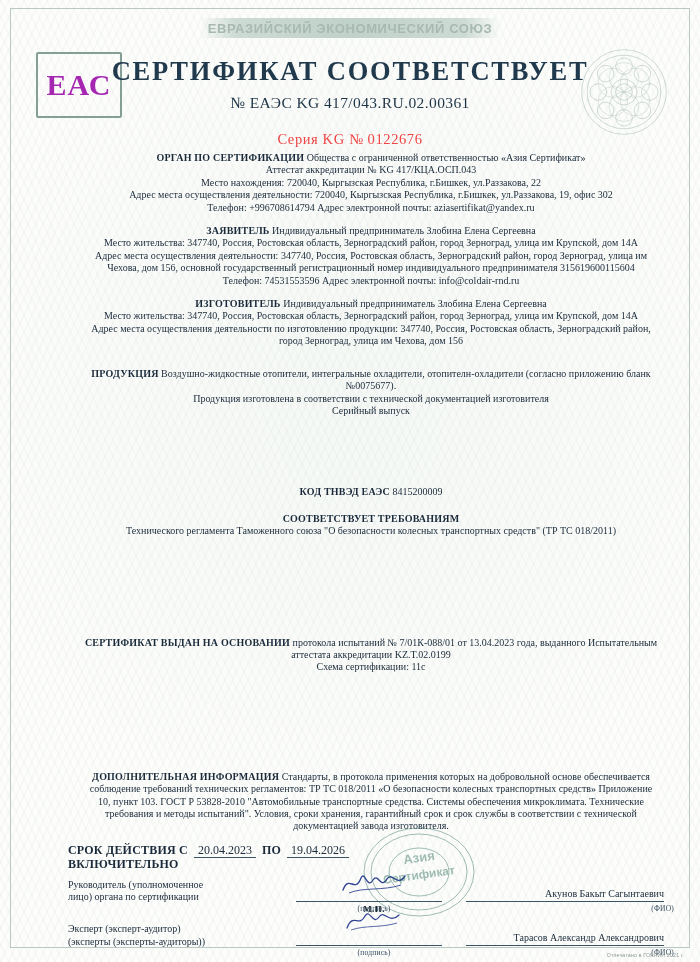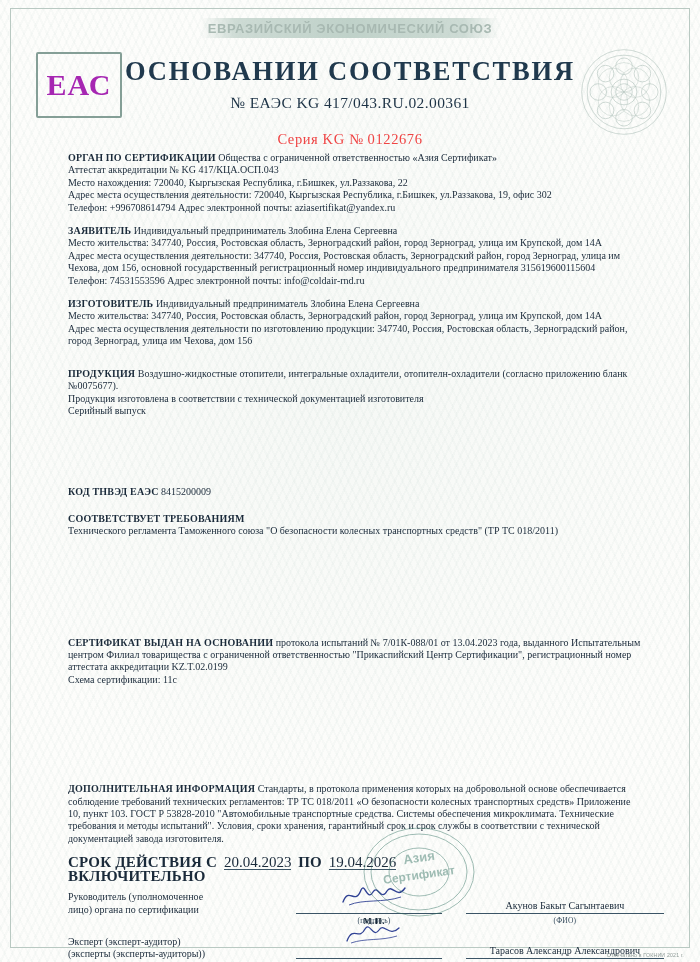--- a/index.html
+++ b/index.html
@@ -106,57 +106,57 @@
     color: #ef4444;
   }
   .body {
     position: absolute;
     left: 68px;
     right: 26px;
     top: 152px;
     font-size: 10px;
     line-height: 12.4px;
   }
-  .block { margin-bottom: 11px; }
+  .block { margin-bottom: 11px; text-align: center; }
   .block p { margin: 0; }
   .lbl {
     font-family: "Liberation Serif", serif;
     font-weight: bold;
     letter-spacing: 0.2px;
   }
   .spacer-1 { height: 58px; }
   .spacer-2 { height: 60px; }
   .spacer-3 { height: 72px; }
   .mt6 { margin-top: 6px; }
 
   
   .validity {
     margin-top: 3px;
-    font-size: 15px;
+    font-size: 12px;
     line-height: 13px;
   }
   .validity .lbl { font-weight: bold; }
   .dateline {
     display: inline-block;
     min-width: 62px;
     text-align: center;
     border-bottom: 1px solid #3b5466;
     margin: 0 3px;
   }
   .sign-table {
     width: 100%;
     margin-top: 8px;
     border-collapse: collapse;
     font-size: 10px;
     line-height: 12.4px;
   }
   .sign-table td { vertical-align: top; padding: 0; }
   .col-role { width: 37%; }
   .col-sign { width: 27%; text-align: center; position: relative; }
-  .col-name { width: 36%; text-align: center; }
+  .col-name { width: 36%; text-align: right; }
   .sign-line {
     display: block;
     border-bottom: 1px solid #3b5466;
     height: 22px;
     margin: 0 14px 1px 4px;
   }
   .sign-cap {
     display: block;
     font-size: 7.5px;
     color: #33495c;
@@ -250,21 +250,21 @@
         <circle cx="50" cy="34" r="16"></circle>
         <circle cx="62" cy="40" r="16"></circle>
         <circle cx="62" cy="60" r="16"></circle>
         <circle cx="50" cy="66" r="16"></circle>
         <circle cx="38" cy="60" r="16"></circle>
         <circle cx="38" cy="40" r="16"></circle>
       </g>
     </g>
   </svg>
 
-  <div class="title">ОСНОВАНИИ СООТВЕТСТВИЯ</div>
+  <div class="title">СЕРТИФИКАТ СООТВЕТСТВУЕТ</div>
   <div class="cert-number">№ ЕАЭС KG 417/043.RU.02.00361</div>
   <div class="series">Серия KG № 0122676</div>
 
   <div class="body">
 
     <div class="block">
       <p><span class="lbl">ОРГАН ПО СЕРТИФИКАЦИИ</span> <span>Общества с ограниченной ответственностью «Азия Сертификат»</span></p>
       <p>Аттестат аккредитации №  KG 417/КЦА.ОСП.043</p>
       <p>Место нахождения: 720040, Кыргызская Республика, г.Бишкек, ул.Раззакова, 22</p>
       <p>Адрес места осуществления деятельности: 720040, Кыргызская Республика, г.Бишкек, ул.Раззакова, 19, офис 302</p>
@@ -301,21 +301,20 @@
 
     <div class="block" style="margin-top:14px">
       <p><span class="lbl">СООТВЕТСТВУЕТ ТРЕБОВАНИЯМ</span></p>
       <p>Технического регламента Таможенного союза "О безопасности колесных транспортных средств" (ТР ТС 018/2011)</p>
     </div>
 
     <div class="spacer-2"></div>
 
     <div class="block" style="margin-top:28px">
       <p><span class="lbl">СЕРТИФИКАТ ВЫДАН НА ОСНОВАНИИ</span> <span>протокола испытаний № 7/01К-088/01 от 13.04.2023 года, выданного Испытательным</span></p>
-      <p>центром Филиал товарищества с ограниченной ответственностью "Прикаспийский Центр Сертификации", регистрационный номер</p>
       <p>аттестата аккредитации KZ.T.02.0199</p>
       <p>Схема сертификации: 11с</p>
     </div>
 
     <div class="spacer-3"></div>
 
     <div class="block" style="margin-top:14px">
       <p><span class="lbl">ДОПОЛНИТЕЛЬНАЯ ИНФОРМАЦИЯ</span> <span>Стандарты, в протокола применения которых на добровольной основе обеспечивается</span></p>
       <p>соблюдение требований технических регламентов: ТР ТС 018/2011 «О безопасности колесных транспортных средств» Приложение</p>
       <p>10, пункт 103. ГОСТ Р 53828-2010 "Автомобильные транспортные средства. Системы обеспечения микроклимата. Технические</p>

